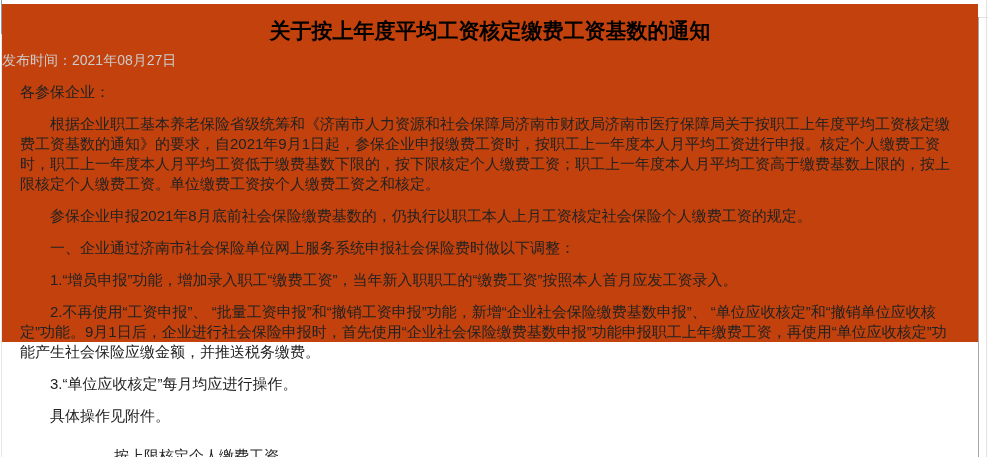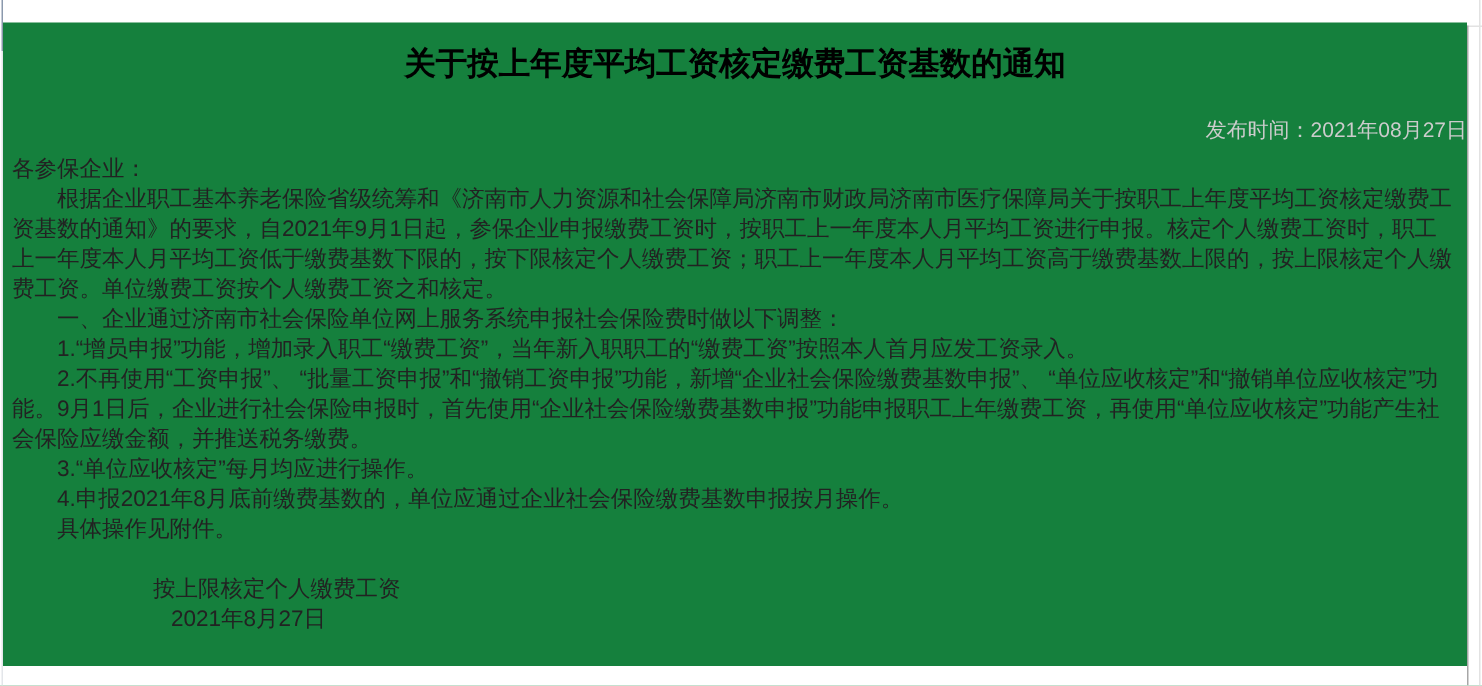--- a/index.html
+++ b/index.html
@@ -37,47 +37,47 @@
     background: #e2e2e2;
   }
   .edge-right-top {
     position: absolute; left: 978px; top: 17px;
     width: 10px; height: 1px;
     background: #e2e2e2;
   }
 
   .page {
     position: absolute;
-    left: 2px; top: 15px;
-    width: 976px; height: 429px;
-    background: #15803d;
+    left: 2px; top: 4px;
+    width: 976px; height: 338px;
+    background: #c2410c;
   }
   .title {
     margin: 0;
     padding-top: 13px;
     text-align: center;
     font-size: 21px;
     font-weight: bold;
     color: #000000;
   }
   .pubtime {
-    margin-top: 22px;
-    text-align: right;
+    margin-top: 7px;
+    text-align: left;
     font-size: 14px;
     color: #cccccc;
   }
   .content {
     margin-top: 7px;
     padding-left: 6px;
     padding-right: 6px;
     font-size: 15px;
     line-height: 20px;
     color: #222222;
   }
-  .content p { margin: 0; }
+  .content p { margin: 12px; }
   .content p.indent { text-indent: 2em; }
   .signature { margin-top: 20px; }
   .sig-org  { padding-left: 94px; }
   .sig-date { padding-left: 106px; }
 </style>
 </head>
 <body>
 
 <div class="edge-left-top"></div>
 <div class="edge-left-rest"></div>
@@ -85,25 +85,25 @@
 <div class="edge-right-inner"></div>
 <div class="edge-right-outer"></div>
 
 <div class="page">
   <h1 class="title">关于按上年度平均工资核定缴费工资基数的通知</h1>
   <div class="pubtime">发布时间：2021年08月27日</div>
 
   <div class="content">
     <p>各参保企业：</p>
     <p class="indent">根据企业职工基本养老保险省级统筹和《济南市人力资源和社会保障局济南市财政局济南市医疗保障局关于按职工上年度平均工资核定缴费工资基数的通知》的要求，自2021年9月1日起，参保企业申报缴费工资时，按职工上一年度本人月平均工资进行申报。核定个人缴费工资时，职工上一年度本人月平均工资低于缴费基数下限的，按下限核定个人缴费工资；职工上一年度本人月平均工资高于缴费基数上限的，按上限核定个人缴费工资。单位缴费工资按个人缴费工资之和核定。</p>
+    <p class="indent">参保企业申报2021年8月底前社会保险缴费基数的，仍执行以职工本人上月工资核定社会保险个人缴费工资的规定。</p>
     <p class="indent">一、企业通过济南市社会保险单位网上服务系统申报社会保险费时做以下调整：</p>
     <p class="indent">1.“增员申报”功能，增加录入职工“缴费工资”，当年新入职职工的“缴费工资”按照本人首月应发工资录入。</p>
     <p class="indent">2.不再使用“工资申报”、 “批量工资申报”和“撤销工资申报”功能，新增“企业社会保险缴费基数申报”、 “单位应收核定”和“撤销单位应收核定”功能。9月1日后，企业进行社会保险申报时，首先使用“企业社会保险缴费基数申报”功能申报职工上年缴费工资，再使用“单位应收核定”功能产生社会保险应缴金额，并推送税务缴费。</p>
     <p class="indent">3.“单位应收核定”每月均应进行操作。</p>
-    <p class="indent">4.申报2021年8月底前缴费基数的，单位应通过企业社会保险缴费基数申报按月操作。</p>
     <p class="indent">具体操作见附件。</p>
 
     <div class="signature">
       <p class="sig-org">按上限核定个人缴费工资</p>
       <p class="sig-date">2021年8月27日</p>
     </div>
   </div>
 </div>
 
 </body></html>

